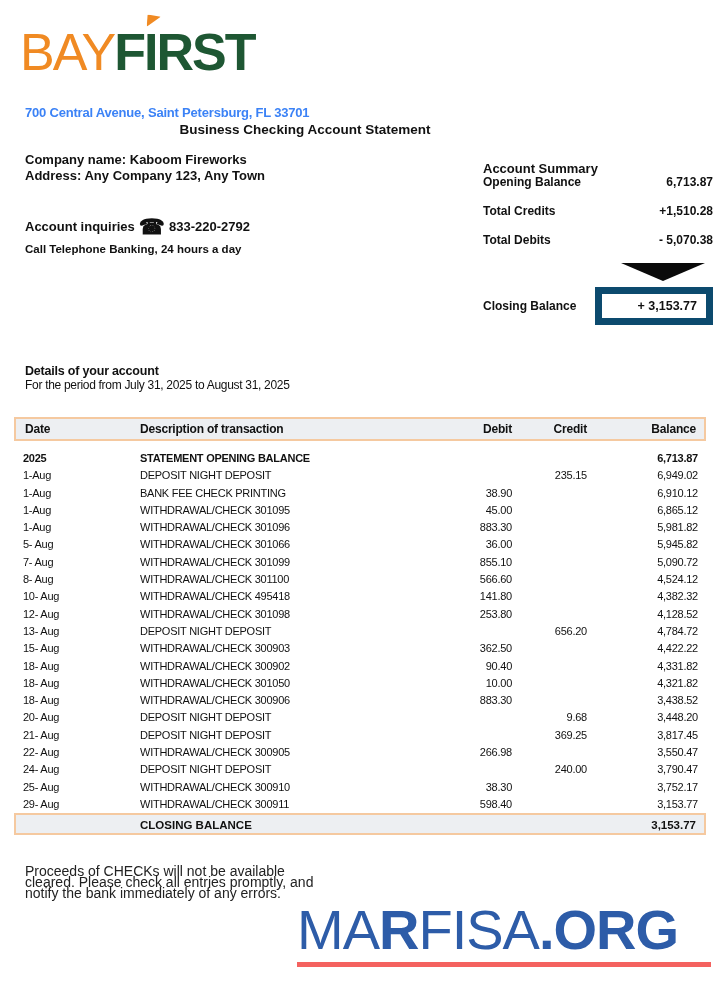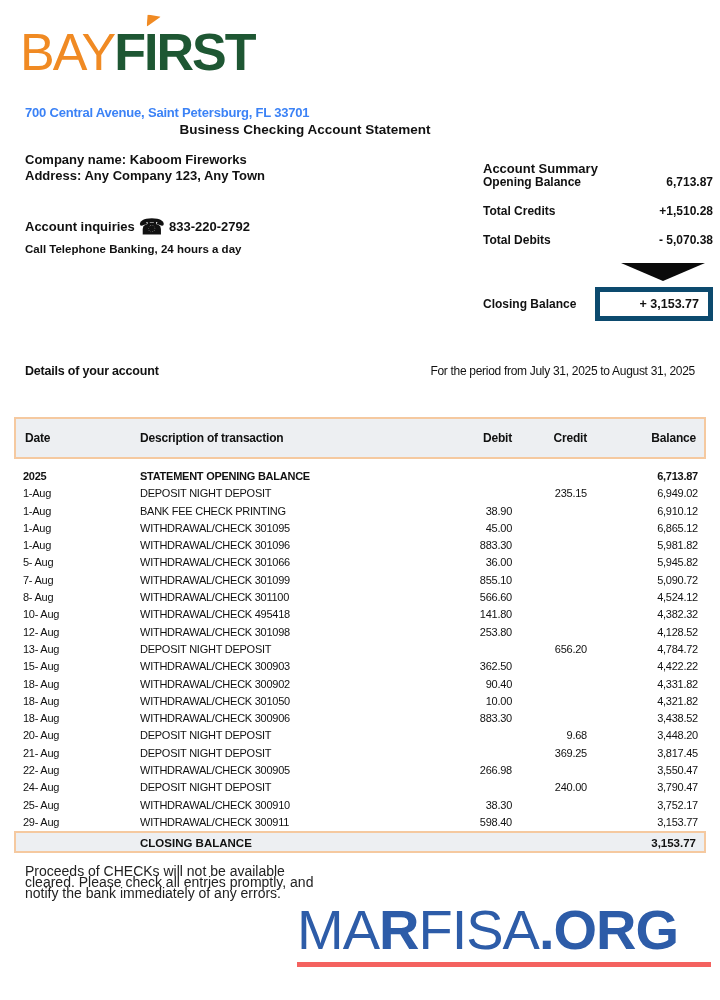--- a/index.html
+++ b/index.html
@@ -26,33 +26,33 @@
   .inquiries .phone-glyph { font-size:21px; vertical-align:-3px; margin:0 4px; }
   .tel-banking { position:absolute; left:25px; top:243px; font-size:11.5px; font-weight:700; }
   
   .summary { position:absolute; left:483px; top:161px; width:230px; }
   .summary-title { font-size:13px; font-weight:700; }
   .summary-row { display:flex; justify-content:space-between; font-size:12px; font-weight:700; margin-bottom:16px; line-height:13px; }
   .arrow-row { height:19px; display:flex; justify-content:flex-end; margin:2px 0 5px 0; }
   .arrow-down { width:0; height:0; margin-right:8px; border-left:42px solid transparent; border-right:42px solid transparent; border-top:18px solid #0a0a0a; }
   .closing-row { display:flex; justify-content:space-between; align-items:center; }
   .closing-label { font-size:12px; font-weight:700; }
-  .closing-box { width:118px; border:5px solid #0c4a6e; padding:5px 9px 5px 4px; text-align:right; font-size:12.5px; font-weight:700; background:#fff; }
-  
-  .details-row { position:absolute; left:25px; top:364px; width:670px; display:flex; justify-content:space-between; align-items:baseline; }
+  .closing-box { width:118px; border:7px solid #0c4a6e; padding:5px 9px 5px 4px; text-align:right; font-size:12.5px; font-weight:700; background:#fff; }
+  
+  .details-row { position:absolute; left:25px; top:364px; width:670px; display:flex; justify-content:space-between; align-items:baseline;flex-direction:column; }
   .details-heading { font-size:12.5px; font-weight:700; letter-spacing:-0.2px; }
   .details-period { font-size:12px; letter-spacing:-0.3px; }
   
   .stmt-table { position:absolute; left:14px; top:417px; width:692px; border-collapse:separate; border-spacing:0; table-layout:fixed; }
   .stmt-table col.c-date { width:126px; } .stmt-table col.c-desc { width:262px; }
   .stmt-table col.c-debit { width:122px; } .stmt-table col.c-credit { width:85px; }
   .stmt-table col.c-bal { width:97px; }
   .stmt-table thead th {
     background:#EDEFF2; border-top:2px solid #F5C9A0; border-bottom:2px solid #F5C9A0;
-    font-size:12px; font-weight:700; height:42px; letter-spacing:-0.2px; text-align:left; padding:0;
+    font-size:12px; font-weight:700; height:24px; letter-spacing:-0.2px; text-align:left; padding:0;
   }
   .stmt-table thead th:first-child { border-left:2px solid #F5C9A0; padding-left:9px; }
   .stmt-table thead th:last-child  { border-right:2px solid #F5C9A0; }
   .stmt-table th.num, .stmt-table td.num { text-align:right; }
   .stmt-table th:nth-child(3), .stmt-table td:nth-child(3) { padding-right:12px; }
   .stmt-table th:nth-child(4), .stmt-table td:nth-child(4) { padding-right:22px; }
   .stmt-table th:nth-child(5), .stmt-table td:nth-child(5) { padding-right:8px; }
   .stmt-table tbody td { font-size:11px; letter-spacing:-0.25px; line-height:17.3px; height:17.3px; padding:0; white-space:nowrap; }
   .stmt-table tbody td:first-child { padding-left:9px; }
   .stmt-table tbody tr:first-child td { padding-top:9px; }

